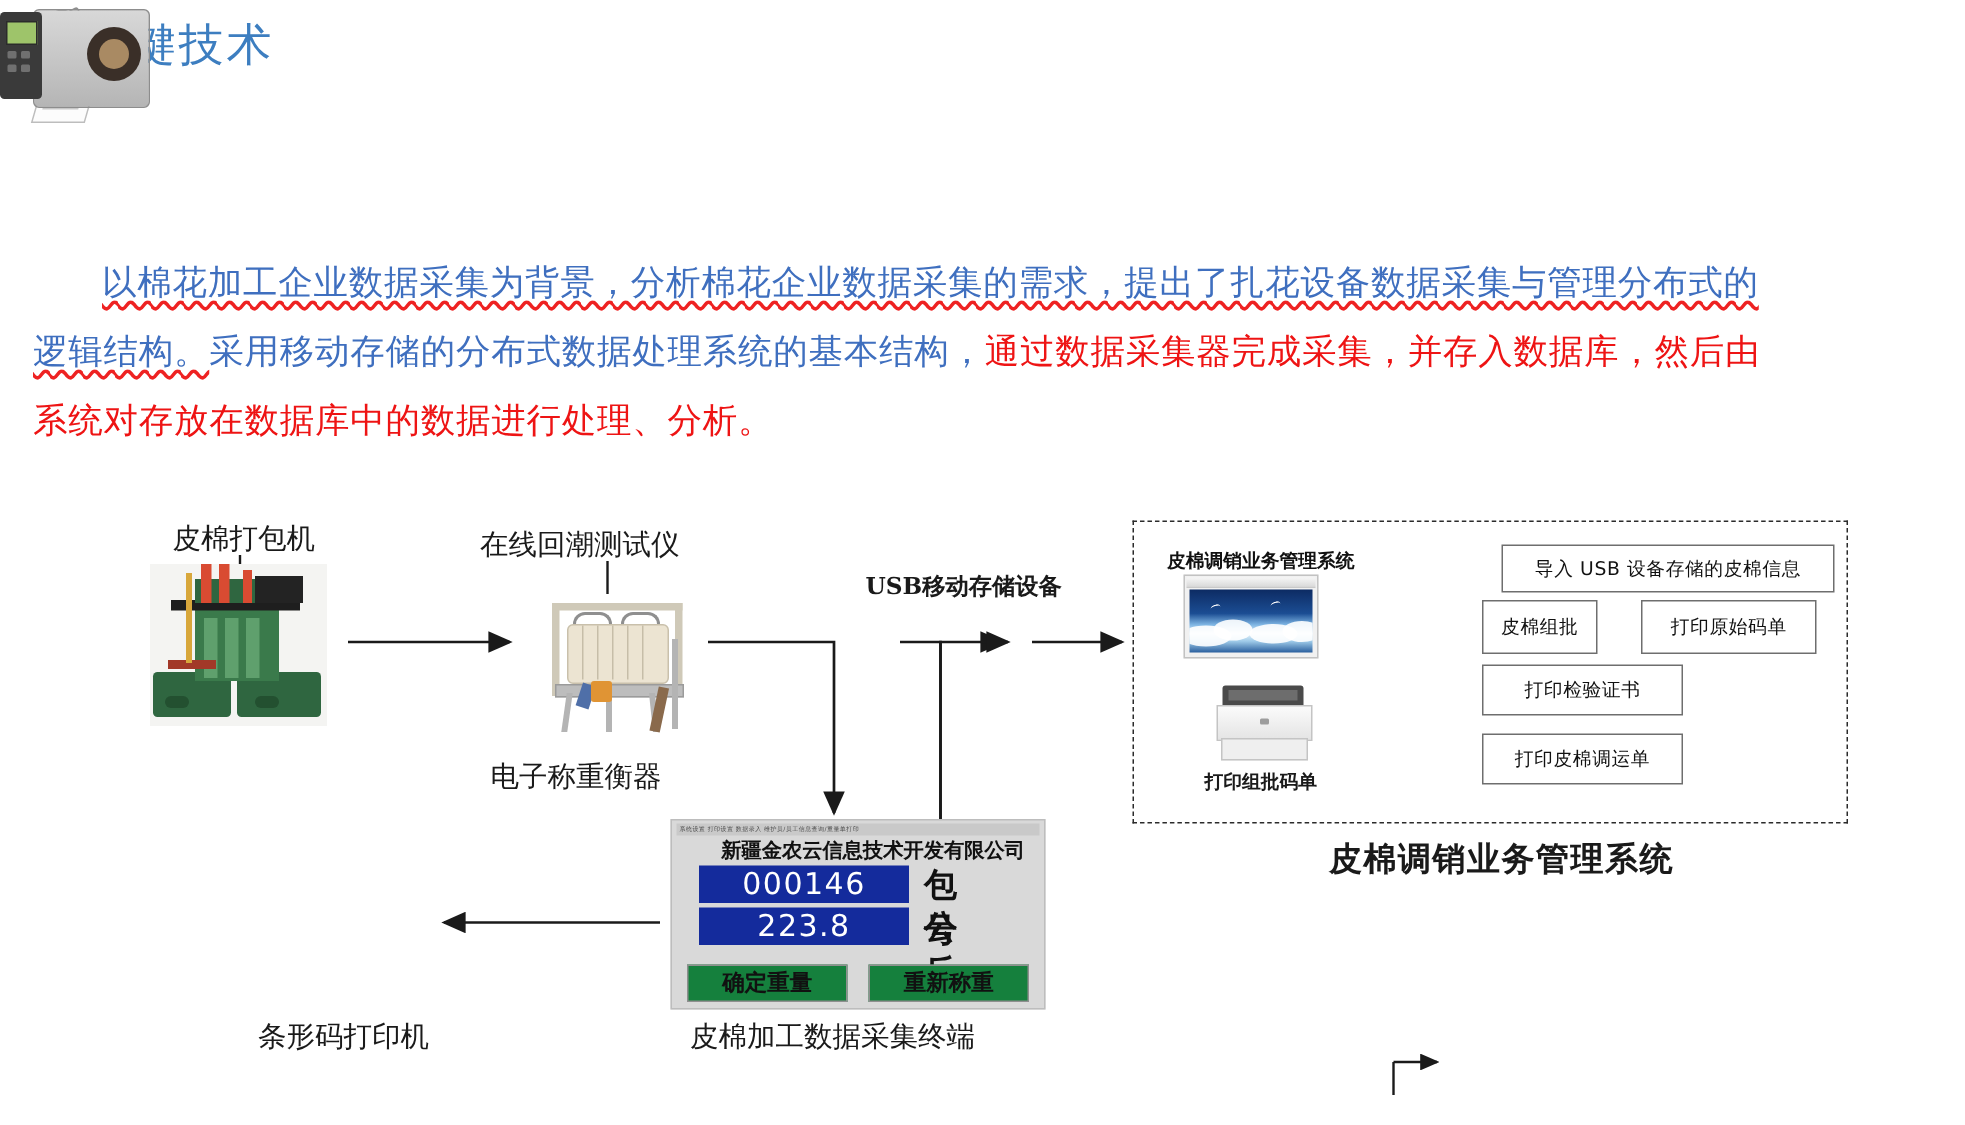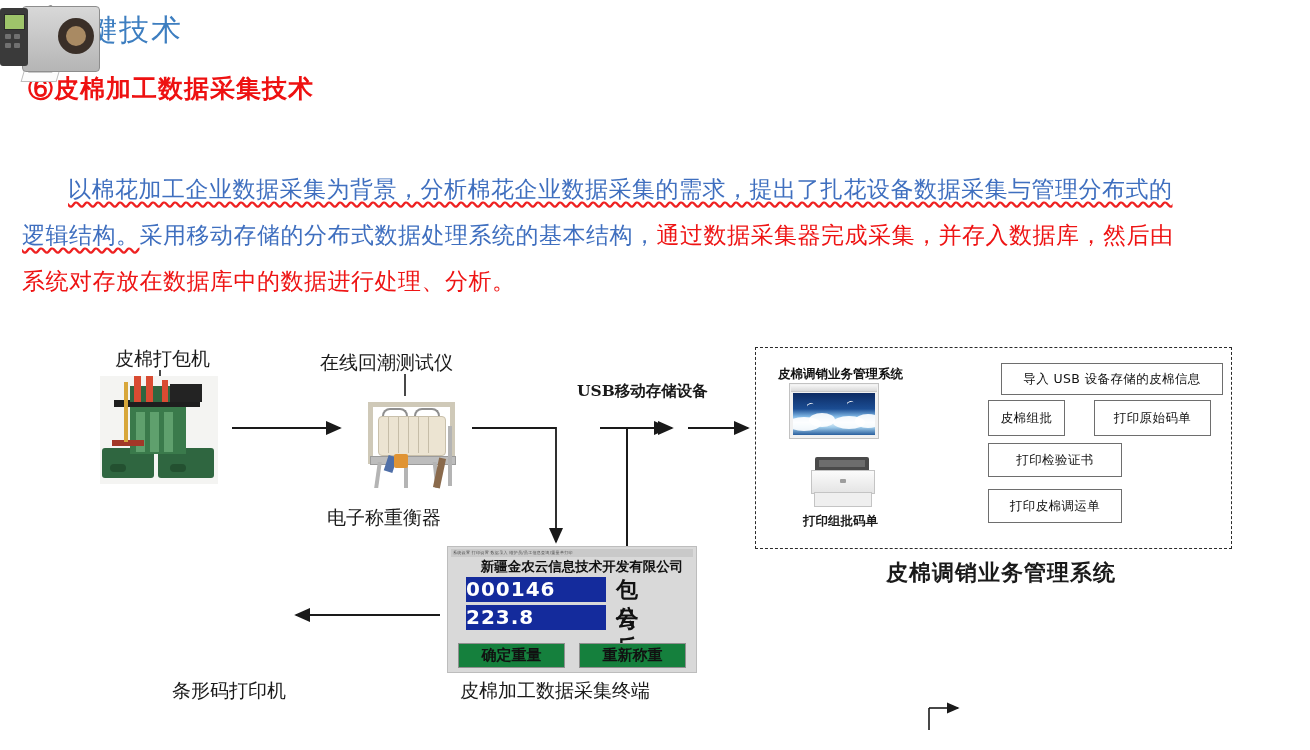--- a/index.html
+++ b/index.html
@@ -130,23 +130,23 @@
     letter-spacing:0.3px;padding-left:2px;
   }
   .term-company{
     position:absolute;left:0;top:11px;width:268px;text-align:center;
     font-family:"DejaVu Serif","Liberation Serif",serif;
     font-size:13.5px;font-weight:bold;color:#111;letter-spacing:0px;
   }
   .term-row{position:absolute;left:18px;height:25px;}
   .term-value{
     position:absolute;left:0;top:0;width:140px;height:25px;
-    background:#142b9c;color:#fff;text-align:left;line-height:25px;
-    font-family:"DejaVu Sans","Liberation Sans",sans-serif;
-    font-size:20px;font-weight:bold;letter-spacing:1px;
+    background:#142b9c;color:#fff;text-align:center;line-height:25px;
+    font-family:"DejaVu Sans","Liberation Sans",sans-serif;
+    font-size:20px;font-weight:normal;letter-spacing:1px;
   }
   .term-unit{
     position:absolute;left:150px;top:-2px;
     font-family:"DejaVu Serif","Liberation Serif",serif;
     font-size:22px;font-weight:bold;color:#111;
   }
   .term-times{
     position:absolute;left:6px;top:74px;width:238px;
     font-family:"DejaVu Sans","Liberation Sans",sans-serif;
     font-size:7.5px;line-height:10px;font-weight:bold;color:#111;
@@ -210,21 +210,20 @@
   }
 
   svg.wires{position:absolute;left:0;top:0;width:1310px;height:400px;pointer-events:none;}
 </style>
 </head>
 <body>
 
 <div class="slide">
 
   <div class="slide-title">关键技术</div>
-  <div class="section-heading">⑥皮棉加工数据采集技术</div>
 
   <div class="para">
     <span class="indent"></span><span class="blue wavy">以棉花加工企业数据采集为背景，分析棉花企业数据采集的需求，提出了扎花设备数据采集与管理分布式的逻辑结构。</span><span class="blue">采用移动存储的分布式数据处理系统的基本结构，</span><span class="red">通过数据采集器完成采集，并存入数据库，然后由系统对存放在数据库中的数据进行处理、分析。</span>
   </div>
 
   <div class="diagram">
 
     <svg class="wires" viewBox="0 0 1310 400">
       <defs>
         <marker id="ah" markerWidth="9" markerHeight="8" refX="8" refY="4" orient="auto">

